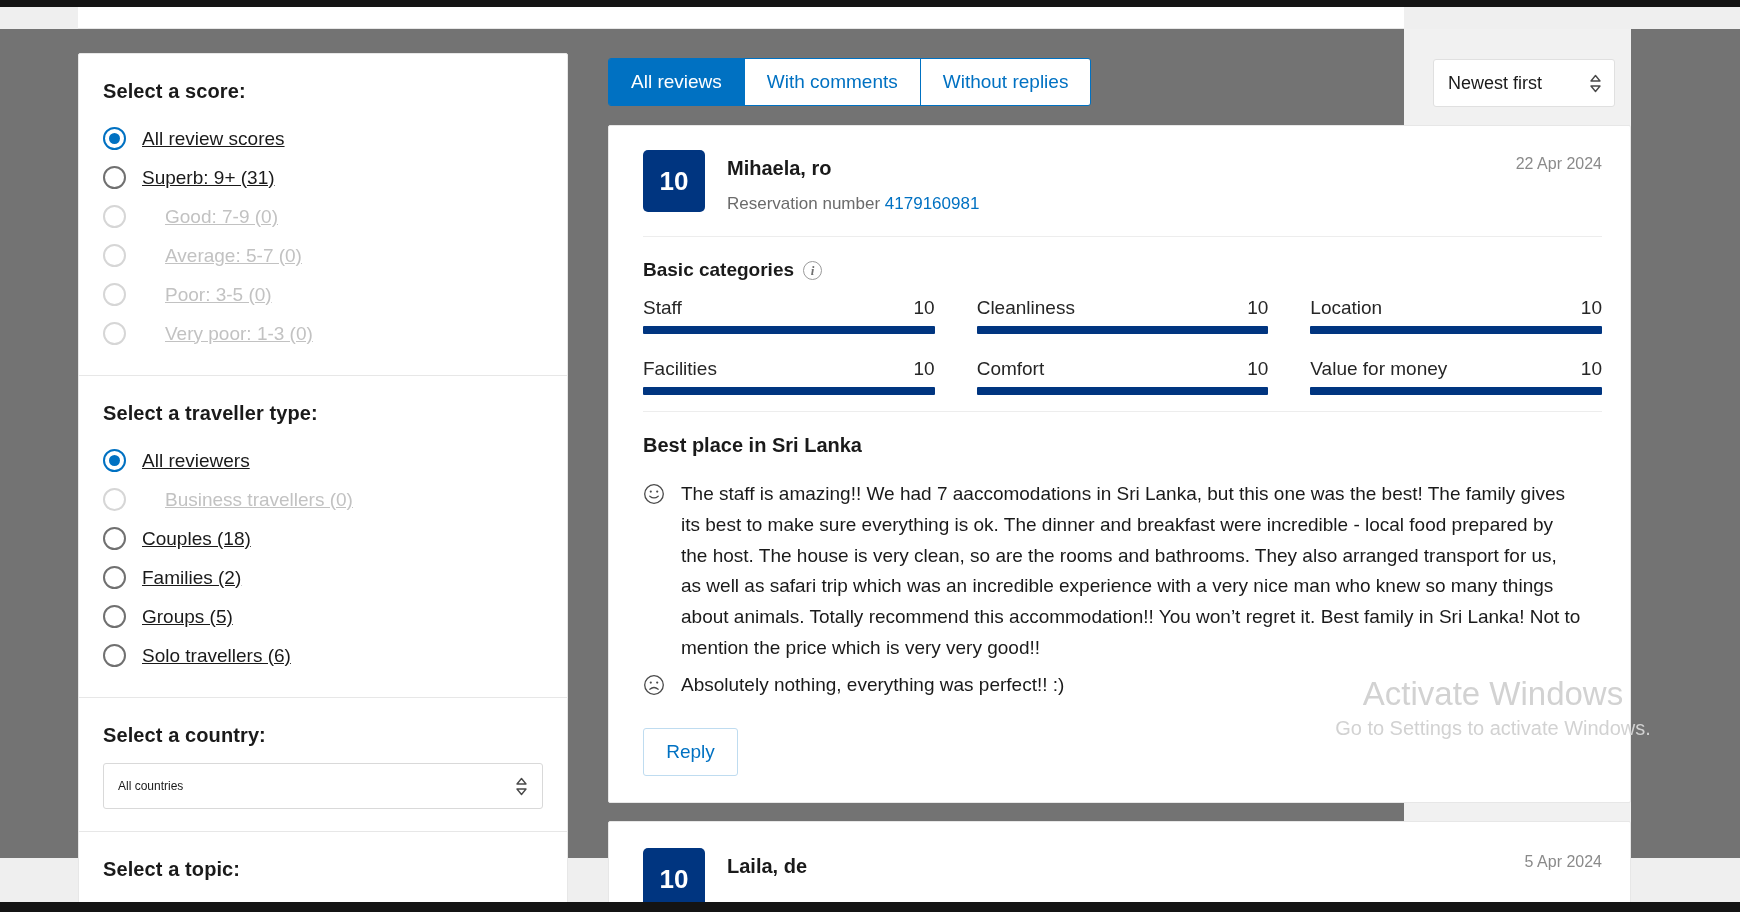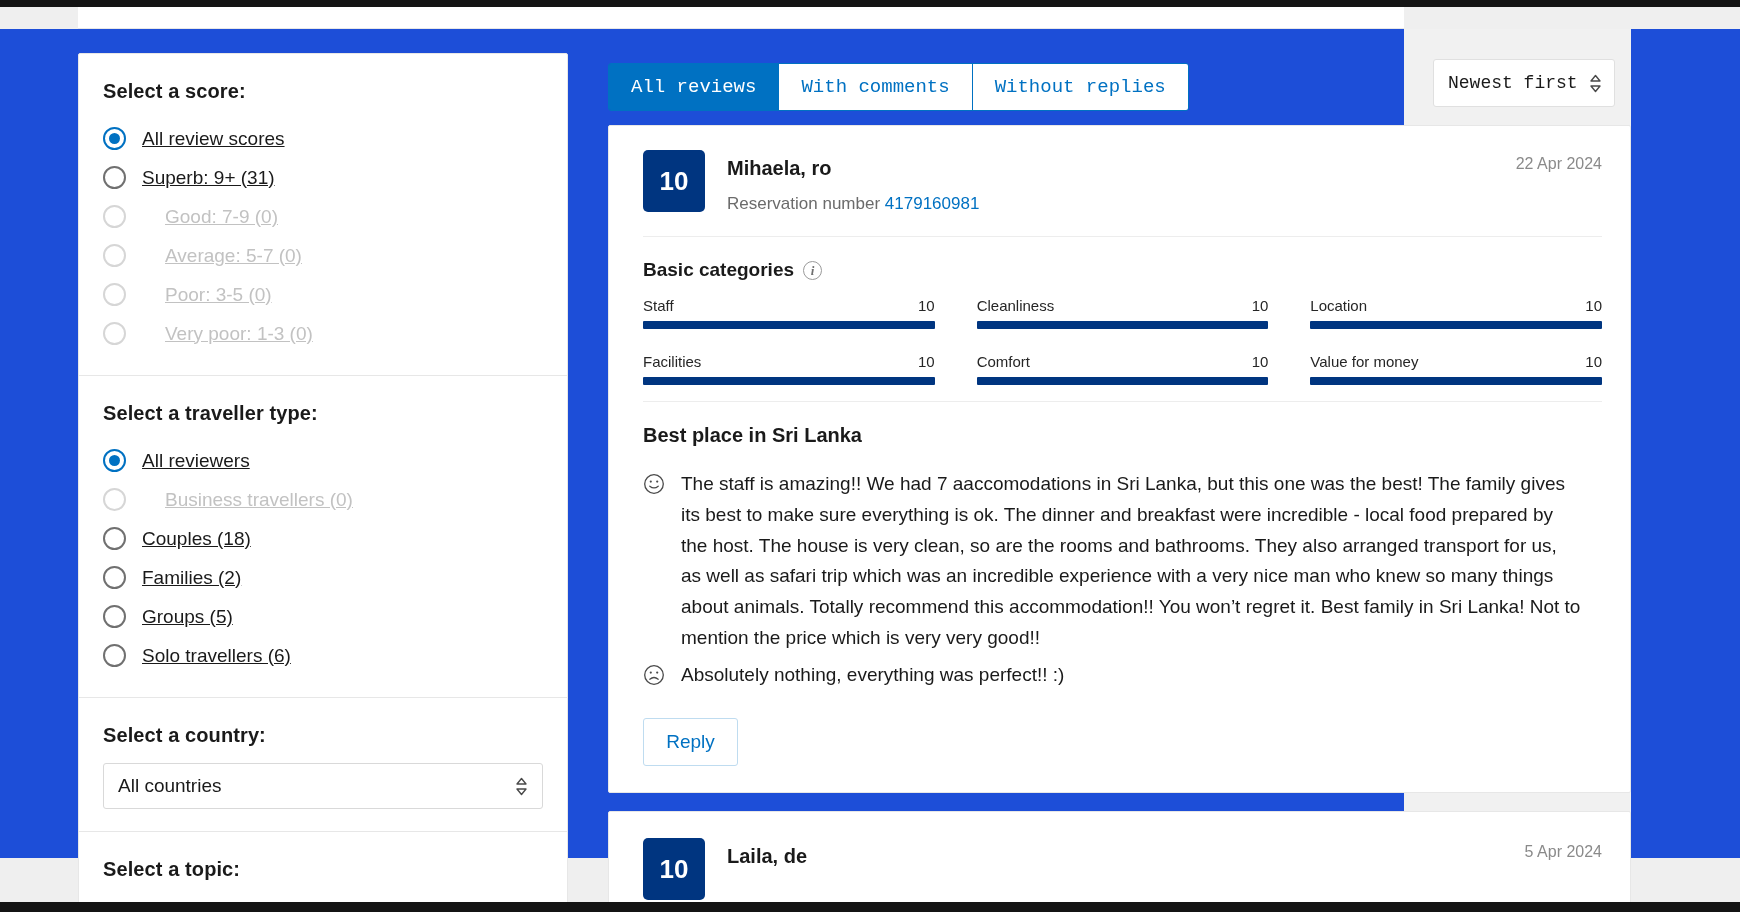--- a/index.html
+++ b/index.html
@@ -25,21 +25,21 @@
     position: absolute; left: 0; bottom: 0; width: 1740px; height: 10px;
     background: #141414;
   }
   .top-white-strip {
     position: absolute; left: 78px; top: 7px; width: 1326px; height: 22px;
     background: #ffffff;
     border-bottom: 1px solid #e7e7e7;
   }
   .content-canvas {
     position: absolute; left: 0; top: 29px; width: 1740px; height: 829px;
-    background: #1d4ed8;
+    background: #737373;
   }
   .canvas-white-right {
     position: absolute; left: 1404px; top: 0px; width: 227px; height: 873px;
     background: #f1f1f1;
   }
 
   
   .sidebar {
     position: absolute;
     left: 78px; top: 24px;
@@ -99,21 +99,21 @@
   
   .select-box {
     position: relative;
     height: 46px;
     border: 1px solid #d9d9d9;
     border-radius: 3px;
     background: #fff;
     display: flex;
     align-items: center;
     padding: 0 14px;
-    font-size: 19px;
+    font-size: 12px;
     color: #1a1a1a;
     cursor: pointer;
   }
   .select-caret {
     position: absolute;
     right: 14px; top: 50%;
     transform: translateY(-50%);
     width: 14px; height: 20px;
     color: #4a4a4a;
     display: flex; align-items: center; justify-content: center;
@@ -123,22 +123,21 @@
   .right-col {
     position: absolute;
     left: 608px; top: 24px;
     width: 1023px;
   }
 
   .toolbar {
     position: relative;
     height: 58px;
     display: flex;
-    align-items: flex-end;
-    font-family: Liberation Mono, monospace;
+    align-items: center;
   }
   .tabs {
     display: flex;
     border: 1px solid #0071c2;
     border-radius: 3px;
     overflow: hidden;
     height: 48px;
   }
   .tab {
     padding: 0 22px;
@@ -242,21 +241,21 @@
     display: grid;
     grid-template-columns: repeat(3, 1fr);
     column-gap: 42px;
     row-gap: 14px;
   }
   .cat-item { padding-bottom: 10px; }
   .cat-item-top {
     display: flex;
     justify-content: space-between;
     align-items: baseline;
-    font-size: 15px;
+    font-size: 19px;
     color: #262626;
     margin-bottom: 7px;
     gap: 13px;
   }
   .cat-bar-bg {
     height: 8px;
     border-radius: 1px;
     background: #e6e6e6;
     overflow: hidden;
   }
@@ -548,16 +547,20 @@
           <div class="score-badge">10</div>
           <div class="reviewer-meta">
             <div class="reviewer-name">Laila, de</div>
           </div>
           <div class="review-date">5 Apr 2024</div>
         </header>
       </article>
 
     </main>
 
+    <div class="watermark">
+      <div class="wm-title">Activate Windows</div>
+      <div class="wm-sub">Go to Settings to activate Windows.</div>
+    </div>
   </div>
 
   <div class="bottom-black-bar"></div>
 </div>
 
 </body></html>

